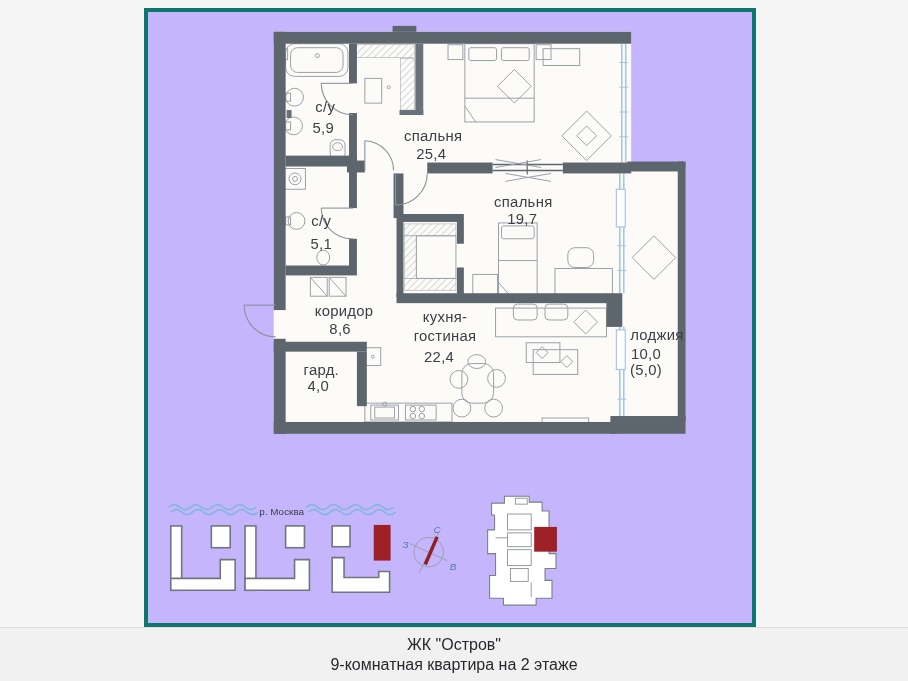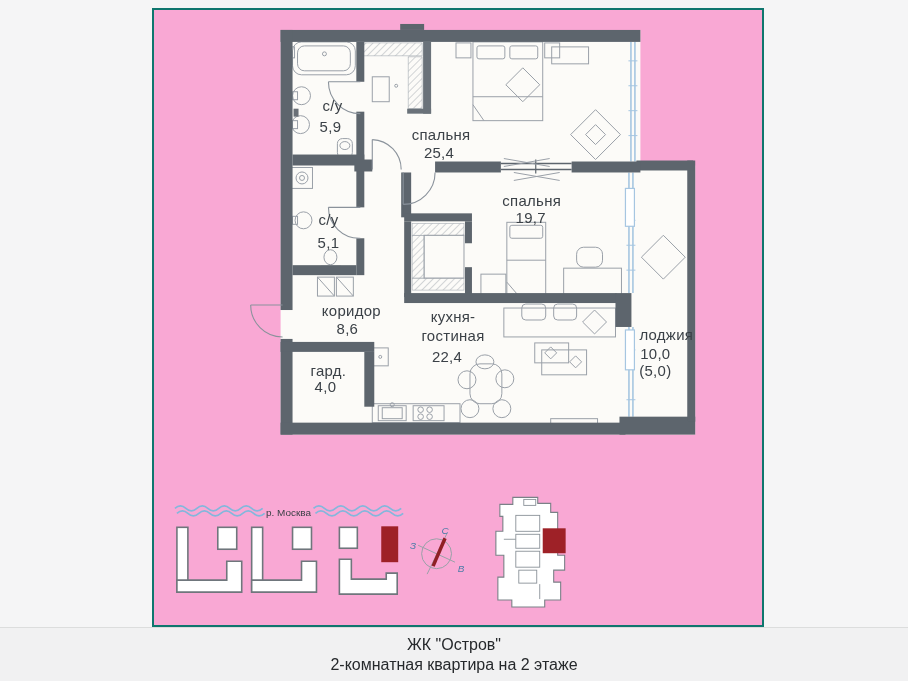--- a/index.html
+++ b/index.html
@@ -2,22 +2,22 @@
 <html><head>
 <meta charset="utf-8">
 <style>
   html,body{margin:0;padding:0;}
   body{
     width:908px;height:681px;position:relative;overflow:hidden;
     background:#f5f5f6;
     font-family:"Liberation Sans", sans-serif;
   }
   .plan-card{
-    position:absolute;left:152px;top:8px;width:612px;height:619px;
-    background:#f9a8d4;border:2px solid #0f766e;box-sizing:border-box;
+    position:absolute;left:144px;top:8px;width:612px;height:619px;
+    background:#c4b5fd;border:4px solid #0f766e;box-sizing:border-box;
   }
   .plan-card svg{display:block;width:100%;height:100%;}
   .caption-bar{
     position:absolute;left:0;top:627px;width:908px;height:54px;
     background:#f1f1f2;border-top:1px solid #dcdddd;box-sizing:border-box;
     display:flex;flex-direction:column;align-items:center;justify-content:center;gap:2px;
   }
   .caption-bar .l1{font-size:16px;color:#26292c;}
   .caption-bar .l2{font-size:16px;color:#26292c;}
 
@@ -284,14 +284,14 @@
     <rect class="kp-i" x="520" y="500" width="12" height="6"></rect>
     <line class="kp-i" x1="500" y1="540" x2="512" y2="540"></line>
     <line class="kp-i" x1="536" y1="585" x2="536" y2="600"></line>
     <rect class="red" x="539" y="529" width="23" height="25"></rect>
   </g>
 </svg>
 </div>
 
 <div class="caption-bar">
   <div class="l1">ЖК "Остров"</div>
-  <div class="l2">2-комнатная квартира на 2 этаже</div>
+  <div class="l2">9-комнатная квартира на 2 этаже</div>
 </div>
 
 </body></html>

